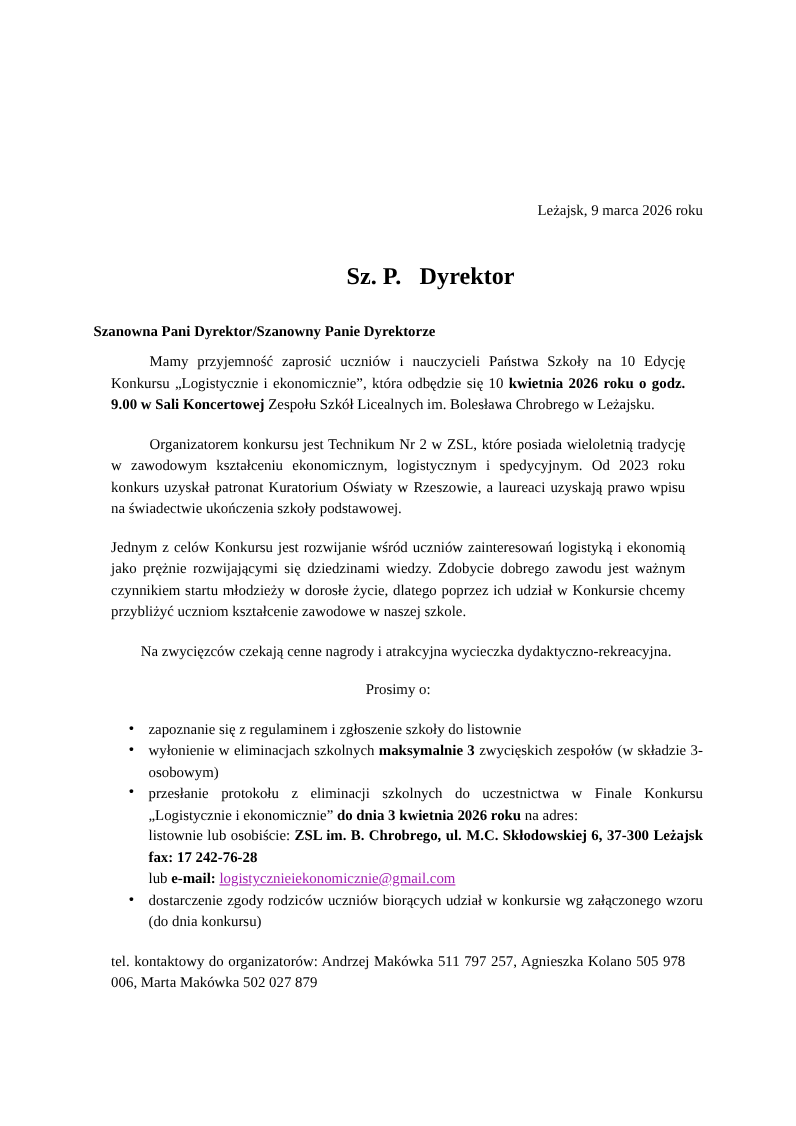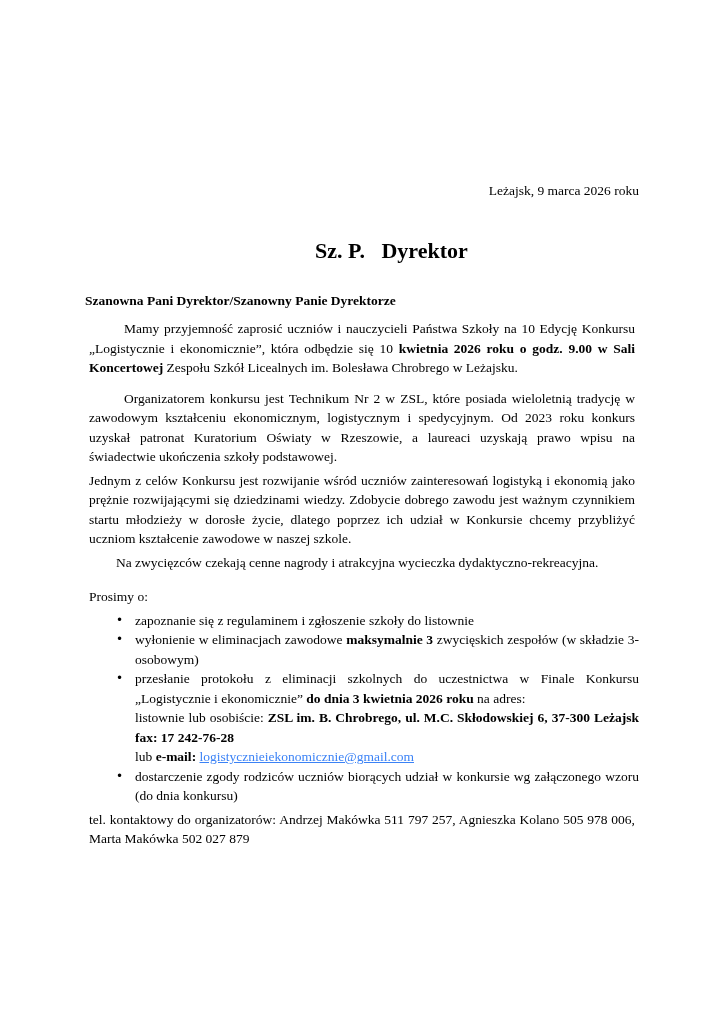--- a/index.html
+++ b/index.html
@@ -16,34 +16,34 @@
   .content { position:absolute; top:0; left:85px; width:554px; }
   .date-line { padding-top:181px; text-align:right; }
   .heading {
     margin-top:37px;
     font-size:22px; line-height:25px; font-weight:bold;
     white-space:pre;
     text-align:left;
     padding-left:230px;
   }
   .salutation { margin-top:28px; font-weight:bold; }
-  p { margin:4px; text-align:justify; }
+  p { margin:16px; text-align:justify; }
   .p-invitation { margin-top:9px; text-indent:35px; }
   .p-organizer  { margin-top:11px; text-indent:35px; }
   .p-goals      { text-indent:0; }
   .p-prizes     { text-indent:27px; }
-  .prosimy      { margin-top:15px; text-align:left; }
+  .prosimy      { margin-top:15px; text-align:center; }
   ul.bullets { margin:1px 0 0 0; padding:0; list-style:none; }
   ul.bullets li { position:relative; padding-left:50px; text-align:justify; }
   ul.bullets li .marker {
     position:absolute; left:31px; top:0;
     font-family:"DejaVu Sans", sans-serif; font-size:12px;
   }
   .b { font-weight:bold; }
-  a.link { color:#3b82f6; text-decoration:underline; cursor:pointer;font-family:Liberation Serif, serif; }
+  a.link { color:#a21caf; text-decoration:underline; cursor:pointer;font-family:Liberation Serif, serif; }
 </style>
 </head>
 <body>
 
 <div class="page">
   <div class="content">
 
     <div class="date-line">Leżajsk, 9 marca 2026 roku</div>
 
     <div class="heading">Sz. P.   Dyrektor</div>
@@ -60,21 +60,21 @@
 
     <p class="prosimy">Prosimy o:</p>
 
     <ul class="bullets">
       <li>
         <span class="marker">•</span>
         <span><span>zapoznanie się z regulaminem i zgłoszenie szkoły do listownie</span></span>
       </li>
       <li>
         <span class="marker">•</span>
-        <span><span>wyłonienie w eliminacjach zawodowe </span><span class="b">maksymalnie 3</span><span> zwycięskich zespołów (w składzie 3-osobowym)</span></span>
+        <span><span>wyłonienie w eliminacjach szkolnych </span><span class="b">maksymalnie 3</span><span> zwycięskich zespołów (w składzie 3-osobowym)</span></span>
       </li>
       <li>
         <span class="marker">•</span>
         <span><span>przesłanie protokołu z eliminacji szkolnych do uczestnictwa w Finale Konkursu „Logistycznie i ekonomicznie” </span><span class="b">do dnia 3 kwietnia 2026 roku</span><span> na adres:</span><br><span>listownie lub osobiście: </span><span class="b">ZSL im. B. Chrobrego, ul. M.C. Skłodowskiej 6, 37-300 Leżajsk fax: 17 242-76-28</span><br><span>lub </span><span class="b">e-mail: </span><a class="link" href="#">logistycznieiekonomicznie@gmail.com</a></span>
       </li>
       <li>
         <span class="marker">•</span>
         <span><span>dostarczenie zgody rodziców uczniów biorących udział w konkursie wg załączonego wzoru (do dnia konkursu)</span></span>
       </li>
     </ul>

